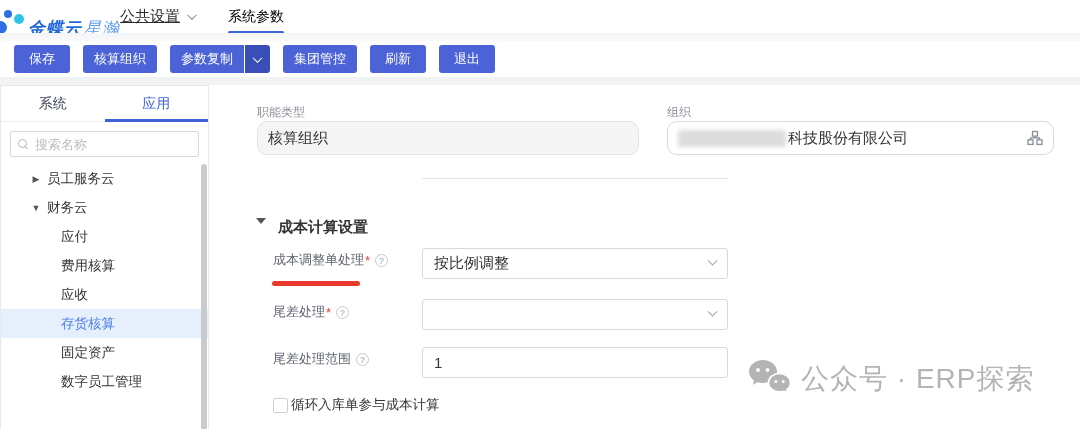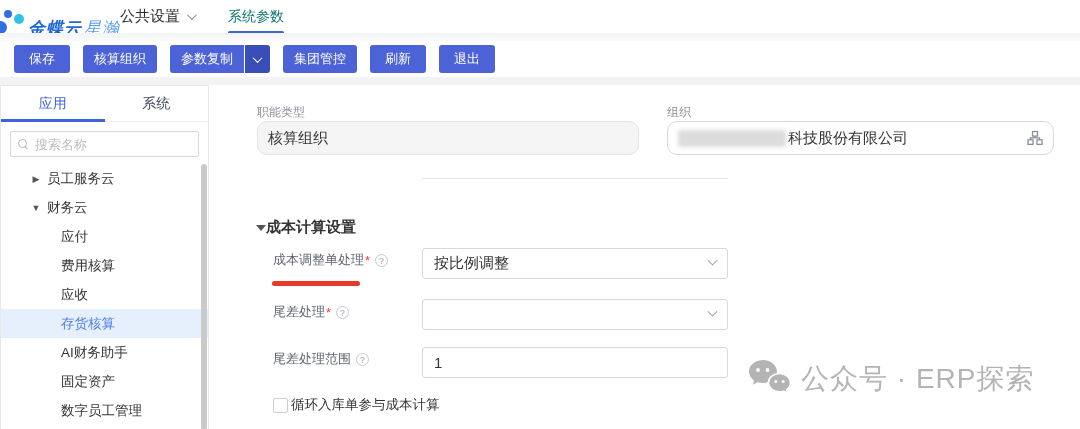--- a/index.html
+++ b/index.html
@@ -12,23 +12,23 @@
   .logo { position:absolute; left:0; top:12px; height:33px; display:flex; align-items:center; }
   .logo-dots { position:relative; width:28px; height:33px; }
   .dot { position:absolute; border-radius:50%; }
   .dot-b1 { left:4px; top:-2px; width:8px; height:8px; background:#2f6fe4; }
   .dot-cy { left:14px; top:2px; width:10px; height:10px; background:#2fc3ea; }
   .dot-b2 { left:-6px; top:9px; width:13px; height:13px; background:#2f6fe4; }
   .dot-pu { left:9px; top:22px; width:8px; height:8px; background:#7a5bd6; }
   .brand { font-style:italic; font-size:17px; letter-spacing:1px; white-space:nowrap; }
   .brand-bold { font-weight:bold; color:#1f66d9; }
   .brand-light { color:#5b9cf3; margin-left:2px; }
-  .hdr-menu { position:absolute; left:120px; top:0; height:33px; display:flex; align-items:center; gap:7px; font-size:15px; color:#2b2b2b; cursor:pointer; }
+  .hdr-menu { position:absolute; left:120px; top:0; height:33px; display:flex; align-items:center; gap:7px; font-size:15px; color:#2b2b2b; cursor:pointer;text-decoration:underline; }
   .chev { display:inline-block; width:7px; height:7px; border-right:1.5px solid #888; border-bottom:1.5px solid #888; transform:rotate(45deg) translateY(-2px); }
-  .hdr-tab { position:absolute; left:228px; top:0; height:34px; display:flex; align-items:center; font-size:14px; color:#0f766e; cursor:pointer; }
+  .hdr-tab { position:absolute; left:228px; top:0; height:34px; display:flex; align-items:center; font-size:14px; color:#000000; cursor:pointer; }
   .hdr-tab::after { content:""; position:absolute; left:0; right:0; bottom:0; height:3px; background:#3d63d9; border-radius:2px; }
   .strip1 { position:absolute; left:0; top:33px; width:1080px; height:8px; background:linear-gradient(#f3f4f6,#fafafa); }
 
   
   .toolbar { position:absolute; left:0; top:41px; width:1080px; height:36px; background:#fff; display:flex; align-items:center; padding-left:14px; gap:13px; }
   .btn { height:28px; background:#4b63d6; color:#fff; font-size:13px; border:none; border-radius:3px; padding:0 15px; display:flex; align-items:center; cursor:pointer; font-family:inherit; }
   .btn.wide { padding:0 11px; }
   .splitbtn { display:flex; align-items:stretch; }
   .splitbtn .btn { border-radius:3px 0 0 3px; padding:12px 11px; }
   .split-arrow { width:25px; height:28px; margin-left:1px; background:#3a4eb8; border-radius:0 3px 3px 0; display:flex; align-items:center; justify-content:center; cursor:pointer; }
@@ -55,21 +55,21 @@
   .tnode.selected { background:#e6effc; color:#4d7fe8; }
   .vscroll { position:absolute; left:200px; top:78px; width:6px; height:266px; background:#cacaca; border-radius:3px; cursor:pointer; }
 
   
   .flabel { position:absolute; font-size:12px; color:#8a8f99; }
   .fieldbox { position:absolute; height:34px; border:1px solid #d9d9d9; border-radius:10px; background:#fff; display:flex; align-items:center; padding:0 10px; font-size:15px; color:#333; }
   .fieldbox.disabled { background:#f5f5f6; border-color:#e3e3e3; }
   .redact { display:inline-block; width:108px; height:17px; margin-right:2px; border-radius:2px; background:#dcdcdc; filter:blur(2px); }
   .org-icon { margin-left:auto; cursor:pointer; display:flex; }
   .divider { position:absolute; left:422px; top:178px; width:306px; height:1px; background:#e4e4e4; }
-  .section-hd { position:absolute; left:256px; top:218px; display:flex; align-items:center; gap:0; font-size:15px; font-weight:bold; color:#333; cursor:pointer; }
+  .section-hd { position:absolute; left:256px; top:218px; display:flex; align-items:flex-start; gap:12px; font-size:15px; font-weight:bold; color:#333; cursor:pointer; }
   .tri { width:0; height:0; border-left:5px solid transparent; border-right:5px solid transparent; border-top:6px solid #555; }
   .rowlabel { position:absolute; left:273px; font-size:13px; color:#5f6470; display:flex; align-items:center; }
   .req { color:#f23c3c; margin-left:1px; }
   .help { display:inline-block; width:13px; height:13px; margin-left:5px; border:1px solid #c6c9ce; border-radius:50%; color:#b9bcc2; font-size:9px; line-height:12px; text-align:center; font-weight:bold; }
   .help::before { content:"?"; }
   .control { position:absolute; left:422px; width:306px; height:31px; border:1px solid #d9d9d9; border-radius:3px; background:#fff; display:flex; align-items:center; padding:0 11px; font-size:15px; color:#333; cursor:pointer; }
   .control .chev { margin-left:auto; border-color:#9aa0a8; transform:rotate(45deg) translate(-2px,-2px); }
   .control input { border:none; outline:none; width:100%; font-size:15px; color:#333; font-family:inherit; background:transparent; }
   .marker { position:absolute; left:272px; top:281px; width:88px; height:5px; background:#e8392c; border-radius:2.5px; }
   .cbx-row { position:absolute; left:273px; top:396px; display:flex; align-items:center; gap:3px; cursor:pointer; }
@@ -117,22 +117,22 @@
         </span>
     </div>
     <button class="btn wide">集团管控</button>
     <button class="btn">刷新</button>
     <button class="btn">退出</button>
   </div>
   <div class="strip2"></div>
 
   <div class="sidebar">
     <div class="side-tabs">
+      <div class="side-tab">系统</div>
       <div class="side-tab active">应用</div>
-      <div class="side-tab">系统</div>
     </div>
     <div class="search-box">
       <span class="mag"></span>
       <input type="text" placeholder="搜索名称" style="">
     </div>
     <div class="tree">
       <div class="tnode lv0">
           <span class="arr">▶</span>
           <span>员工服务云</span>
         </div>
@@ -144,23 +144,20 @@
           <span>应付</span>
         </div>
       <div class="tnode lv1">
           <span>费用核算</span>
         </div>
       <div class="tnode lv1">
           <span>应收</span>
         </div>
       <div class="tnode lv1 selected">
           <span>存货核算</span>
-        </div>
-      <div class="tnode lv1">
-          <span>AI财务助手</span>
         </div>
       <div class="tnode lv1">
           <span>固定资产</span>
         </div>
       <div class="tnode lv1">
           <span>数字员工管理</span>
         </div>
       <div class="tnode lv1"></div>
     </div>
     <div class="vscroll"></div>

